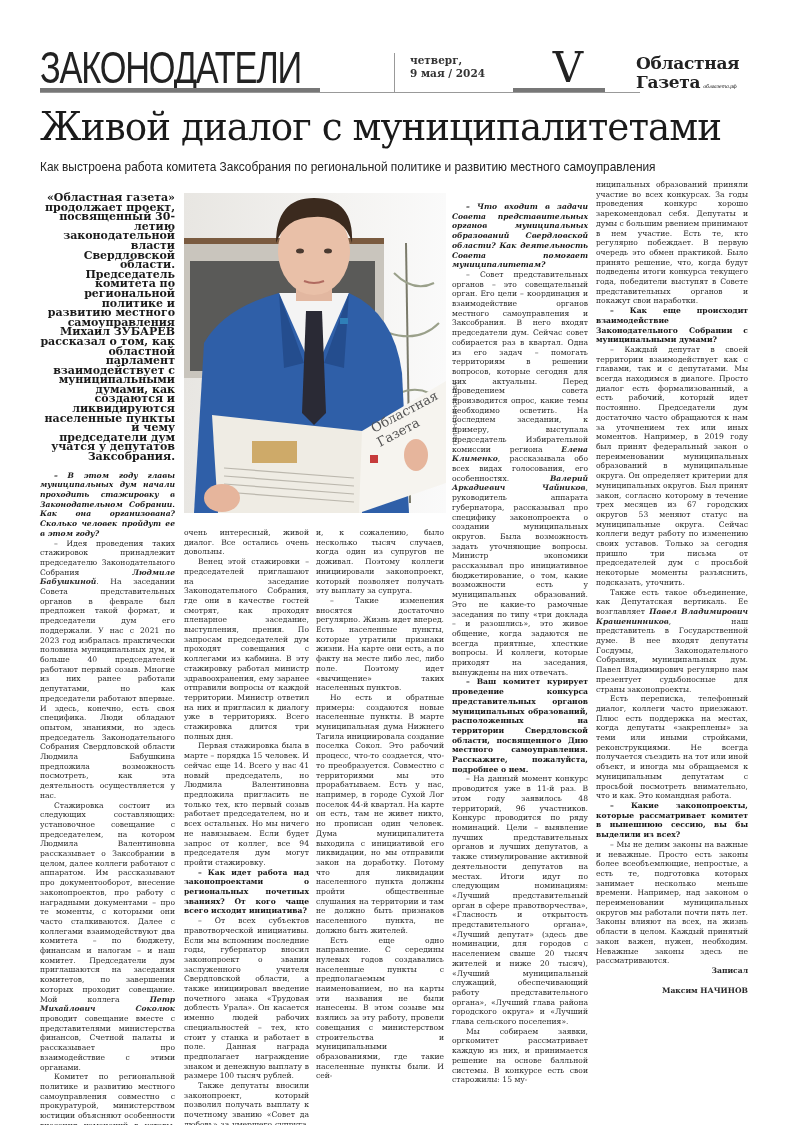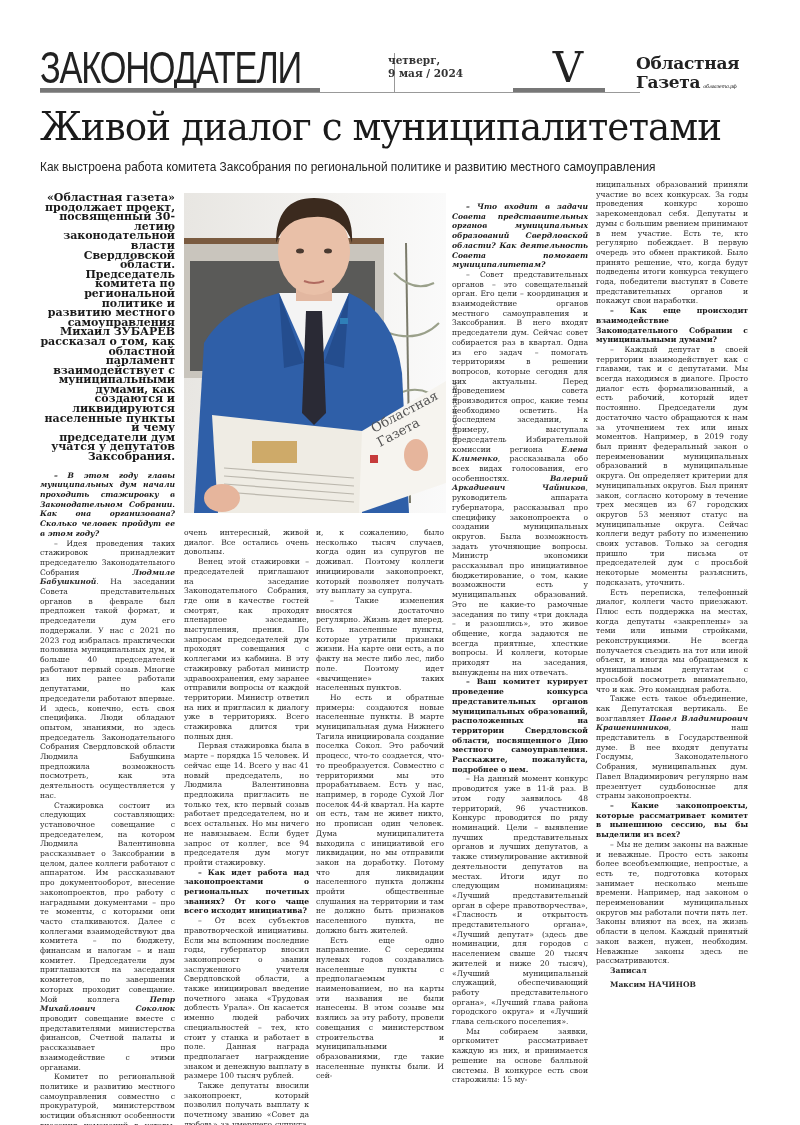--- a/index.html
+++ b/index.html
@@ -3,40 +3,40 @@
 <meta charset="utf-8">
 <style>
   html, body { margin:0; padding:0; background:#fff; }
   body { width:800px; height:1125px; position:relative; overflow:hidden; color:#1a1a1a; font-family:"DejaVu Serif", serif; }
   .abs { position:absolute; }
   
   #rubric { left:40px; top:46px; font-family:"Liberation Sans", sans-serif; font-size:44px; letter-spacing:-1.5px; transform:scaleX(0.78); transform-origin:left top; color:#222; line-height:44px; }
   #rubric-bar { left:40px; top:88px; width:280px; height:5px; background:#777; }
   #header-rule { left:40px; top:92px; width:600px; height:1px; background:#999; }
   #header-vline { left:394px; top:53px; width:1px; height:40px; background:#999; }
-  #date-block { left:388px; top:54px; font-family:"DejaVu Serif", serif; font-size:10.5px; font-weight:bold; line-height:13px; color:#333; }
+  #date-block { left:410px; top:54px; font-family:"DejaVu Serif", serif; font-size:10.5px; font-weight:bold; line-height:13px; color:#333; }
   #page-num { left:528px; top:46px; width:80px; text-align:center; font-family:"DejaVu Serif", serif; font-size:42px; line-height:44px; color:#222; }
   #page-num-bar { left:513px; top:88px; width:92px; height:4px; background:#777; }
   #logo { left:636px; top:54px; font-family:"DejaVu Serif", serif; font-weight:bold; font-size:17px; line-height:19px; color:#222; letter-spacing:-0.3px; }
   #logo-url { font-size:5px; font-weight:normal; font-style:italic; margin-left:3px; }
   #headline { left:40px; top:102px; font-family:"DejaVu Serif", serif; font-size:40px; line-height:48px; color:#1a1a1a; letter-spacing:-1px; transform:scaleX(0.93); transform-origin:left top; white-space:nowrap; }
   #subhead { left:40px; top:158px; font-family:"Liberation Sans", sans-serif; font-size:13.5px; line-height:18px; color:#222; transform:scaleX(0.88); transform-origin:left top; white-space:nowrap; }
   
   .col { position:absolute; font-family:"DejaVu Serif", serif; font-size:7.6px; line-height:9.7px; color:#2a2a2a; text-align:justify; hyphens:auto; }
   .col p { margin:0; text-indent:14px; }
   .col p.q { font-weight:bold; color:#1a1a1a; }
   .col p.gap { margin-top:9px;font-style:italic; }
   .col b.nm, .col i.nm { font-style:italic; font-weight:bold; }
   #c1 { left:40px; top:193px; width:135px; }
   #lead { font-weight:bold; text-indent:0; text-align:right; font-size:11px; line-height:9.6px; color:#1a1a1a; }
   #c2 { left:184px; top:528px; width:125px; }
   #c3 { left:316px; top:528px; width:128px; }
   #c4 { left:452px; top:193px; width:136px; }
   #c5 { left:596px; top:180px; width:152px; }
-  .sign { font-weight:bold; text-indent:0; margin-top:4px; }
+  .sign { text-align:right; font-weight:bold; text-indent:0; margin-top:4px; }
   
   #photo { left:184px; top:193px; width:262px; height:320px; overflow:hidden; background:linear-gradient(90deg,#e8e6e2 0%,#f4f3f1 60%,#fafafa 100%); }
   #credit { left:452px; top:445px; font-family:"Liberation Sans", sans-serif; font-size:5.5px; color:#555; transform:rotate(-90deg); transform-origin:left top; white-space:nowrap; letter-spacing:0.3px; }
 </style>
 </head>
 <body>
 
 <div id="rubric" class="abs">ЗАКОНОДАТЕЛИ</div>
 <div id="rubric-bar" class="abs"></div>
 <div id="header-rule" class="abs"></div>
@@ -127,19 +127,19 @@
   <p><span>– Совет представительных органов – это совещательный орган. Его цели – координация и взаимодействие органов местного самоуправления и Заксобрания. В него входят председатели дум. Сейчас совет собирается раз в квартал. Одна из его задач – помогать территориям в решении вопросов, которые сегодня для них актуальны. Перед проведением совета производится опрос, какие темы необходимо осветить. На последнем заседании, к примеру, выступала председатель Избирательной комиссии региона </span><b class="nm">Елена Клименко</b><span>, рассказывала обо всех видах голосования, его особенностях. </span><b class="nm">Валерий Аркадиевич Чайников</b><span>, руководитель аппарата губернатора, рассказывал про специфику законопроекта о создании муниципальных округов. Была возможность задать уточняющие вопросы. Министр экономики рассказывал про инициативное бюджетирование, о том, какие возможности есть у муниципальных образований. Это не какие-то рамочные заседания по типу «три доклада – и разошлись», это живое общение, когда задаются не всегда приятные, хлесткие вопросы. И коллеги, которые приходят на заседания, вынуждены на них отвечать.</span></p>
   <p class="q">– Ваш комитет курирует проведение конкурса представительных органов муниципальных образований, расположенных на территории Свердловской области, посвященного Дню местного самоуправления. Расскажите, пожалуйста, подробнее о нем.</p>
   <p>– На данный момент конкурс проводится уже в 11-й раз. В этом году заявилось 48 территорий, 96 участников. Конкурс проводится по ряду номинаций. Цели – выявление лучших представительных органов и лучших депутатов, а также стимулирование активной деятельности депутатов на местах. Итоги идут по следующим номинациям: «Лучший представительный орган в сфере правотворчества», «Гласность и открытость представительного органа», «Лучший депутат» (здесь две номинации, для городов с населением свыше 20 тысяч жителей и ниже 20 тысяч), «Лучший муниципальный служащий, обеспечивающий работу представительного органа», «Лучший глава района городского округа» и «Лучший глава сельского поселения».</p>
   <p>Мы собираем заявки, оргкомитет рассматривает каждую из них, и принимается решение на основе балльной системы. В конкурсе есть свои старожилы: 15 му-</p>
 </div>
 
 <div id="c5" class="col">
   <p style="text-indent:0">ниципальных образований приняли участие во всех конкурсах. За годы проведения конкурс хорошо зарекомендовал себя. Депутаты и думы с большим рвением принимают в нем участие. Есть те, кто регулярно побеждает. В первую очередь это обмен практикой. Было принято решение, что, когда будут подведены итоги конкурса текущего года, победители выступят в Совете представительных органов и покажут свои наработки.</p>
   <p class="q">– Как еще происходит взаимодействие Законодательного Собрании с муниципальными думами?</p>
   <p>– Каждый депутат в своей территории взаимодействует как с главами, так и с депутатами. Мы всегда находимся в диалоге. Просто диалог есть формализованный, а есть рабочий, который идет постоянно. Председатели дум достаточно часто обращаются к нам за уточнением тех или иных моментов. Например, в 2019 году был принят федеральный закон о переименовании муниципальных образований в муниципальные округа. Он определяет критерии для муниципальных округов. Был принят закон, согласно которому в течение трех месяцев из 67 городских округов 53 меняют статус на муниципальные округа. Сейчас коллеги ведут работу по изменению своих уставов. Только за сегодня пришло три письма от председателей дум с просьбой некоторые моменты разъяснить, подсказать, уточнить.</p>
+  <p><span>Также есть такое объединение, как Депутатская вертикаль. Ее возглавляет </span><b class="nm">Павел Владимирович Крашенинников</b><span>, наш представитель в Государственной думе. В нее входят депутаты Госдумы, Законодательного Собрания, муниципальных дум. Павел Владимирович регулярно нам презентует судьбоносные для страны законопроекты.</span></p>
   <p>Есть переписка, телефонный диалог, коллеги часто приезжают. Плюс есть поддержка на местах, когда депутаты «закреплены» за теми или иными стройками, реконструкциями. Не всегда получается съездить на тот или иной объект, и иногда мы обращаемся к муниципальным депутатам с просьбой посмотреть внимательно, что и как. Это командная работа.</p>
-  <p><span>Также есть такое объединение, как Депутатская вертикаль. Ее возглавляет </span><b class="nm">Павел Владимирович Крашенинников</b><span>, наш представитель в Государственной думе. В нее входят депутаты Госдумы, Законодательного Собрания, муниципальных дум. Павел Владимирович регулярно нам презентует судьбоносные для страны законопроекты.</span></p>
   <p class="q">– Какие законопроекты, которые рассматривает комитет в нынешнюю сессию, вы бы выделили из всех?</p>
   <p>– Мы не делим законы на важные и неважные. Просто есть законы более всеобъемлющие, непростые, а есть те, подготовка которых занимает несколько меньше времени. Например, над законом о переименовании муниципальных округов мы работали почти пять лет. Законы влияют на всех, на жизнь области в целом. Каждый принятый закон важен, нужен, необходим. Неважные законы здесь не рассматриваются.</p>
   <p class="sign">Записал</p>
-  <p class="sign" style="margin-top:4px">Максим НАЧИНОВ</p>
+  <p class="sign" style="margin-top:10px">Максим НАЧИНОВ</p>
 </div>
 
 </body></html>

